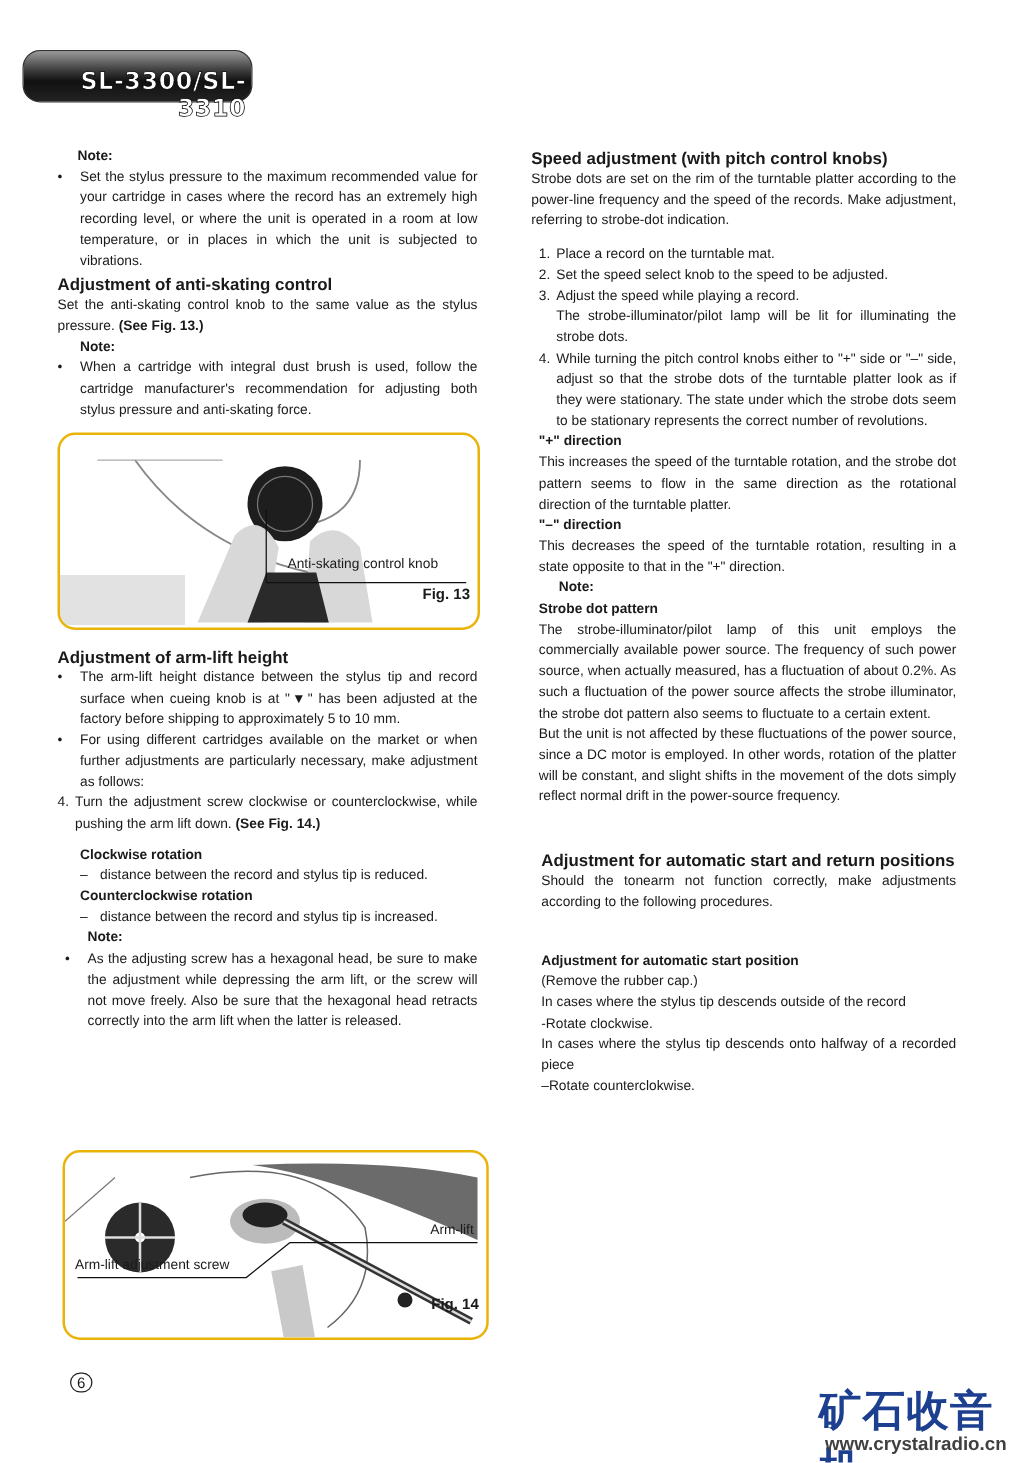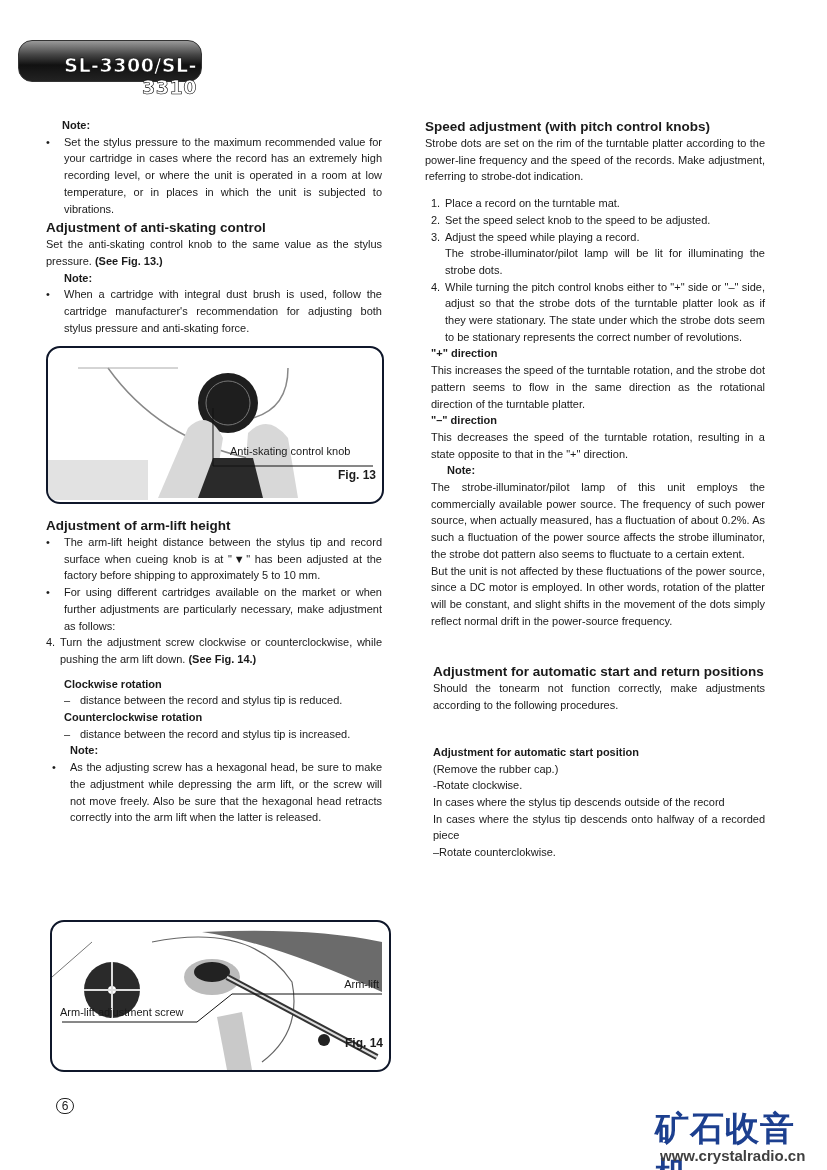--- a/index.html
+++ b/index.html
@@ -20,21 +20,21 @@
   .h3 { font-size: 11px; font-weight: bold; }
   .note { font-weight: bold; }
   .bullet { position: relative; padding-left: 18px; text-align: justify; }
   .bullet::before { content: "\2022"; position: absolute; left: 0; top: 0; }
   .num { position: relative; padding-left: 14px; text-align: justify; }
   .num .n { position: absolute; left: 0; top: 0; }
   .dash { position: relative; padding-left: 16px; text-align: justify; }
   .dash .d { position: absolute; left: 0; }
   .just { text-align: justify; }
   .ref { font-weight: bold; font-size: 11px; }
-  .fig { position: absolute; border: 2px solid #0f172a; background: #fff; overflow: hidden; }
+  .fig { position: absolute; border: 2px solid #eab308; background: #fff; overflow: hidden; }
   .fig13 { left: 46px; top: 346px; width: 334px; height: 154px; }
   .fig14 { left: 50px; top: 920px; width: 337px; height: 148px; }
   .fig-label { position: absolute; right: 6px; bottom: 20px; font-weight: bold; font-size: 12px; }
   .callout { position: absolute; font-size: 11px; background: transparent; }
   .page-num { left: 56px; top: 1098px; width: 16px; height: 14px; border: 1.5px solid #222;
     font-size: 12px; text-align: center; line-height: 14px; }
   .wm-cn { left: 655px; top: 1106px; font-size: 34px; font-weight: bold; color: #1c3f8f;
     letter-spacing: 1px; font-family: "DejaVu Sans", sans-serif; }
   .wm-url { left: 660px; top: 1147px; font-size: 15px; font-weight: bold; color: #404040; }
 </style>
@@ -134,31 +134,32 @@
     <div class="num"><span class="n"></span><span>The strobe-illuminator/pilot lamp will be lit for illuminating the strobe dots.</span></div>
     <div class="num"><span class="n">4.</span><span>While turning the pitch control knobs either to "+" side or "–" side, adjust so that the strobe dots of the turntable platter look as if they were stationary. The state under which the strobe dots seem to be stationary represents the correct number of revolutions.</span></div>
   </div>
 
   <div style="padding-left:6px;">
     <div class="h3">"+" direction</div>
     <div class="just">This increases the speed of the turntable rotation, and the strobe dot pattern seems to flow in the same direction as the rotational direction of the turntable platter.</div>
     <div class="h3">"–" direction</div>
     <div class="just">This decreases the speed of the turntable rotation, resulting in a state opposite to that in the "+" direction.</div>
     <div class="note" style="padding-left:16px;">Note:</div>
+    <div class="h3">Strobe dot pattern</div>
     <div class="just">The strobe-illuminator/pilot lamp of this unit employs the commercially available power source. The frequency of such power source, when actually measured, has a fluctuation of about 0.2%. As such a fluctuation of the power source affects the strobe illuminator, the strobe dot pattern also seems to fluctuate to a certain extent.</div>
     <div class="just">But the unit is not affected by these fluctuations of the power source, since a DC motor is employed. In other words, rotation of the platter will be constant, and slight shifts in the movement of the dots simply reflect normal drift in the power-source frequency.</div>
   </div>
 
   <div style="margin-top:34px; padding-left:8px;">
     <div class="h2">Adjustment for automatic start and return positions</div>
     <div class="just">Should the tonearm not function correctly, make adjustments according to the following procedures.</div>
     <div class="h3" style="margin-top:30px;">Adjustment for automatic start position</div>
     <div>(Remove the rubber cap.)</div>
+    <div>In cases where the stylus tip descends outside of the record</div>
     <div>-Rotate clockwise.</div>
-    <div>In cases where the stylus tip descends outside of the record</div>
     <div class="just">In cases where the stylus tip descends onto halfway of a recorded piece</div>
     <div>–Rotate counterclokwise.</div>
   </div>
 </div>
 
 <div class="abs page-num">6</div>
 <div class="abs wm-cn">矿石收音机</div>
 <div class="abs wm-url">www.crystalradio.cn</div>
 
 </body></html>

